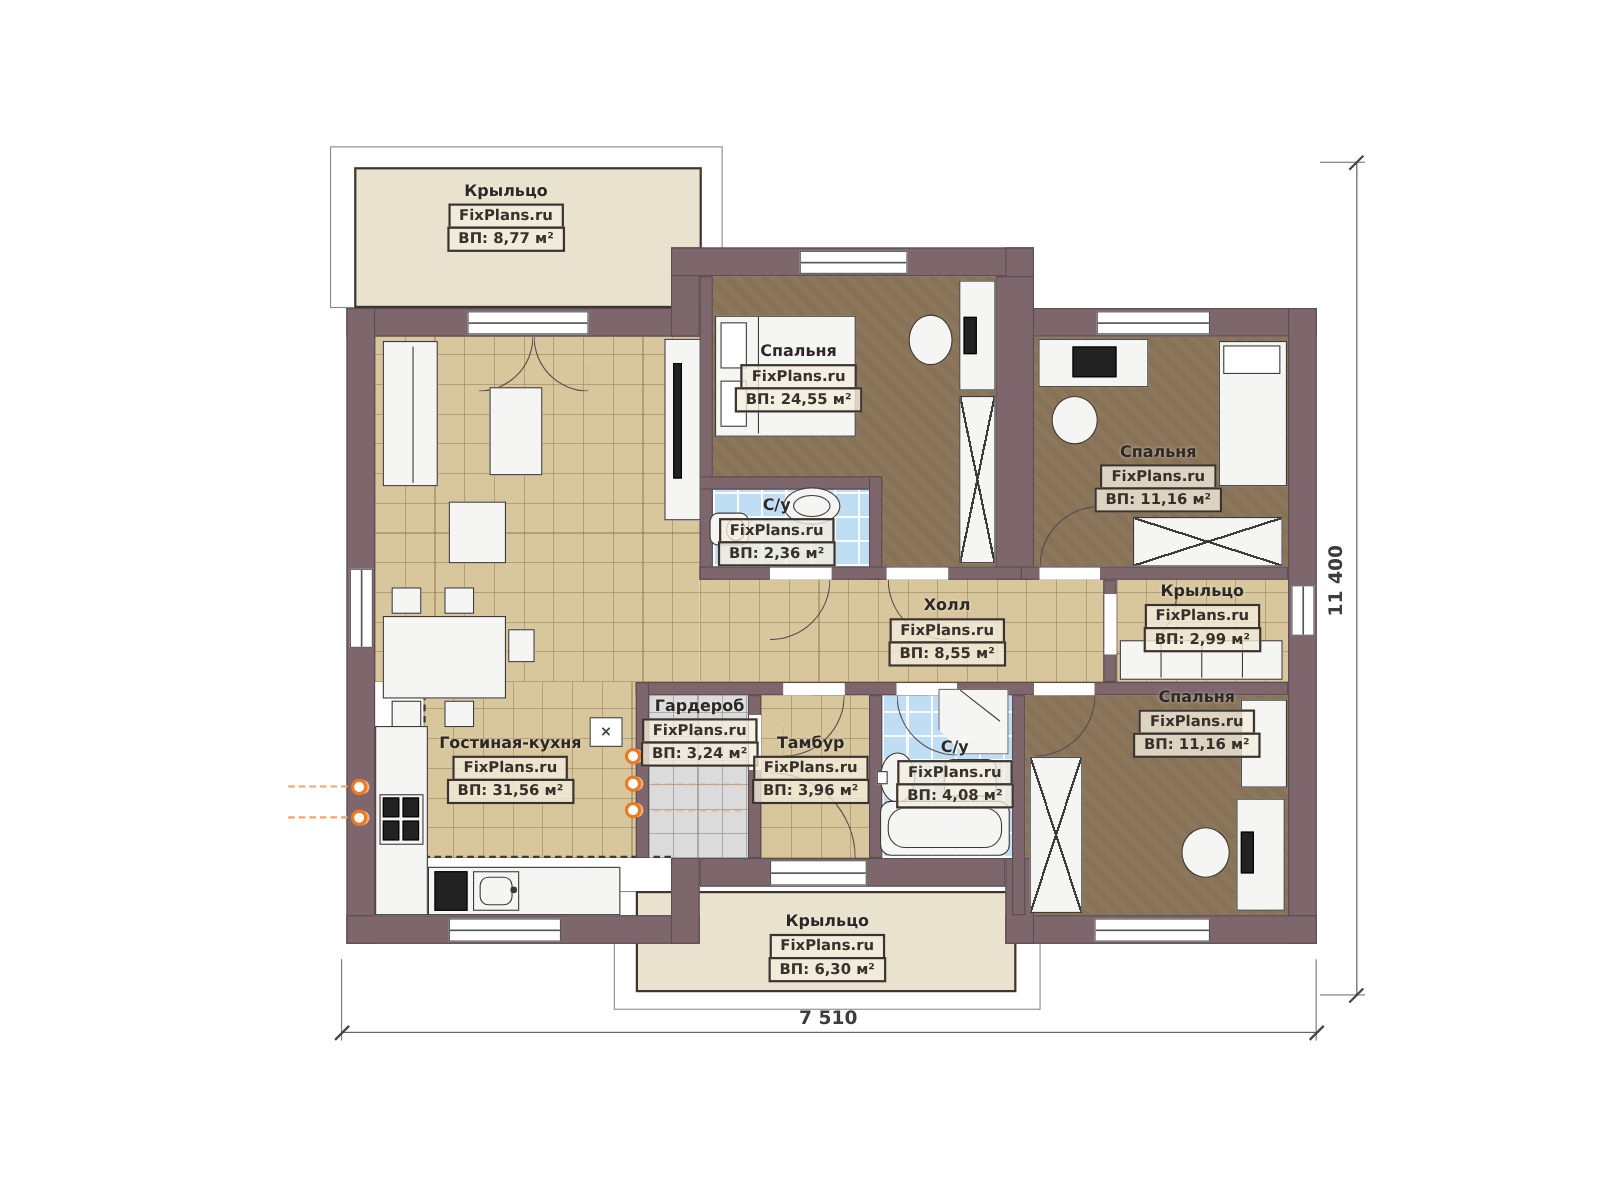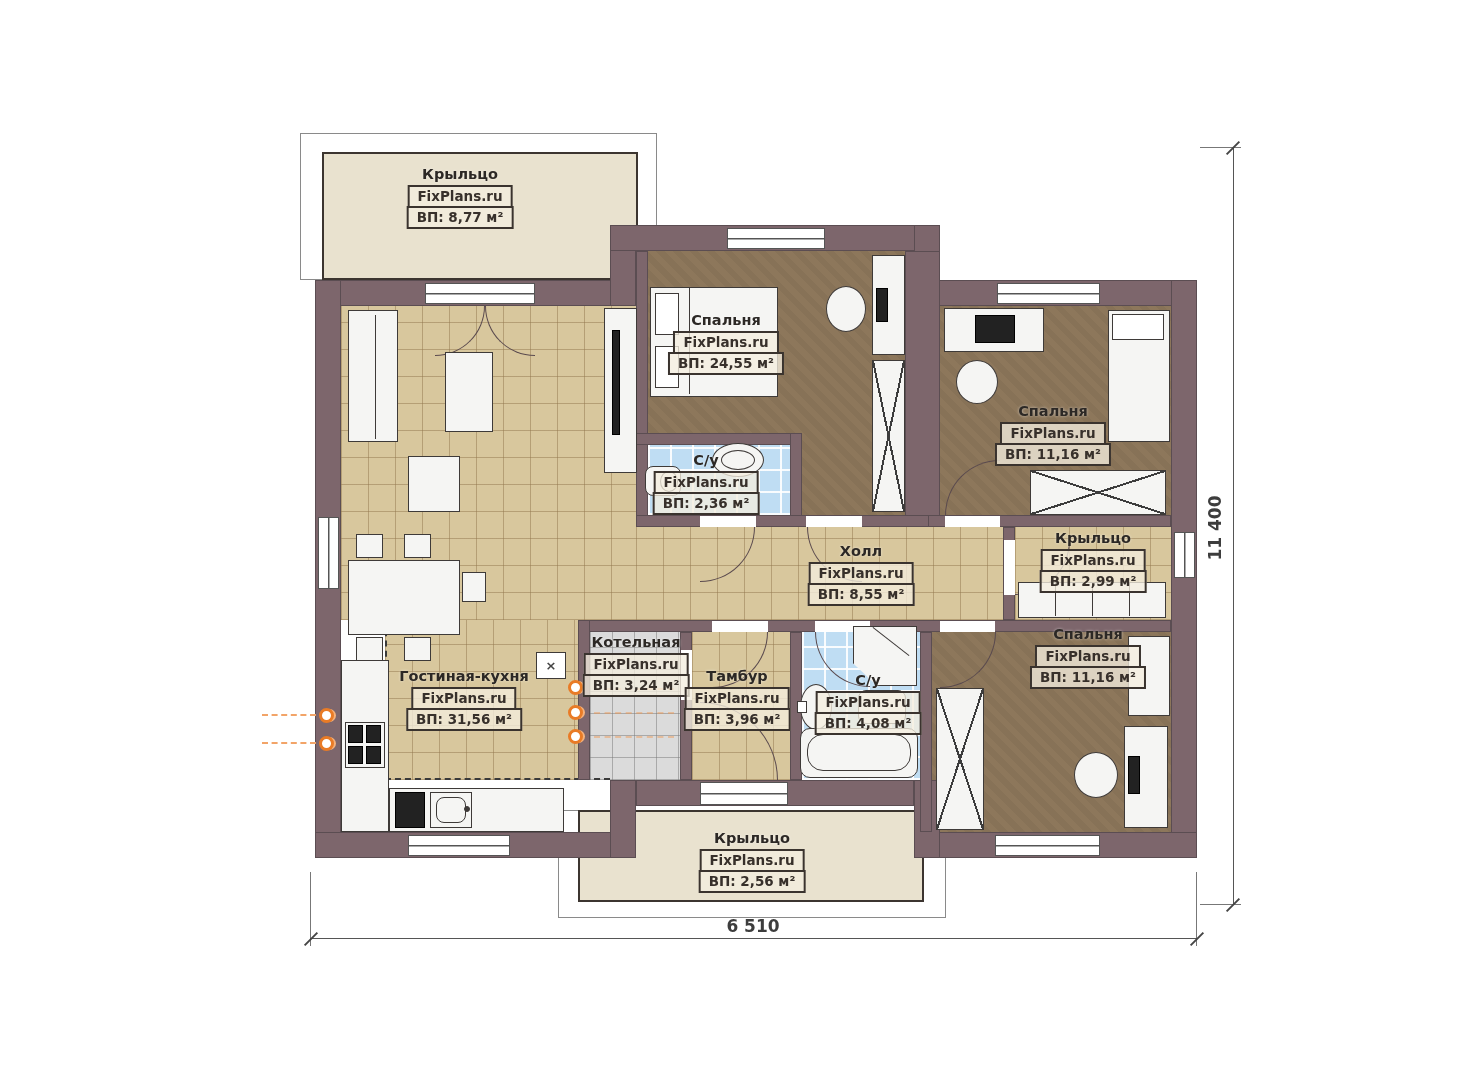--- a/index.html
+++ b/index.html
@@ -280,21 +280,21 @@
     <div class="bx">ВП: 2,99 м²</div>
   </div>
 
   <div class="lbl" style="left:861px;top:543px;">
     <div class="nm">Холл</div>
     <div class="bx">FixPlans.ru</div>
     <div class="bx">ВП: 8,55 м²</div>
   </div>
 
   <div class="lbl" style="left:636px;top:634px;">
-    <div class="nm">Котельная</div>
+    <div class="nm">Гардероб</div>
     <div class="bx">FixPlans.ru</div>
     <div class="bx">ВП: 3,24 м²</div>
   </div>
 
   <div class="lbl" style="left:737px;top:668px;">
     <div class="nm">Тамбур</div>
     <div class="bx">FixPlans.ru</div>
     <div class="bx">ВП: 3,96 м²</div>
   </div>
 
@@ -312,29 +312,29 @@
 
   <div class="lbl" style="left:464px;top:668px;">
     <div class="nm">Гостиная-кухня</div>
     <div class="bx">FixPlans.ru</div>
     <div class="bx">ВП: 31,56 м²</div>
   </div>
 
   <div class="lbl" style="left:752px;top:830px;">
     <div class="nm">Крыльцо</div>
     <div class="bx">FixPlans.ru</div>
-    <div class="bx">ВП: 2,56 м²</div>
+    <div class="bx">ВП: 6,30 м²</div>
   </div>
 
   <div class="ext-line-v" style="left:310px;top:872px;height:74px;"></div>
   <div class="ext-line-v" style="left:1196px;top:872px;height:74px;"></div>
   <div class="dim-line-h" style="left:310px;top:938px;width:887px;"></div>
   <div class="tick" style="left:302px;top:938px;"></div>
   <div class="tick" style="left:1188px;top:938px;"></div>
-  <div class="dim-text" style="left:693px;top:916px;width:120px;">6 510</div>
+  <div class="dim-text" style="left:693px;top:916px;width:120px;">7 510</div>
 
   <div class="ext-line-h" style="left:1200px;top:147px;width:41px;"></div>
   <div class="ext-line-h" style="left:1200px;top:904px;width:41px;"></div>
   <div class="dim-line-v" style="left:1233px;top:148px;height:757px;"></div>
   <div class="tick" style="left:1224px;top:147px;"></div>
   <div class="tick" style="left:1224px;top:904px;"></div>
   <div class="dim-text" style="left:1155px;top:518px;width:120px;transform:rotate(-90deg);">11 400</div>
 
 </div>
 

